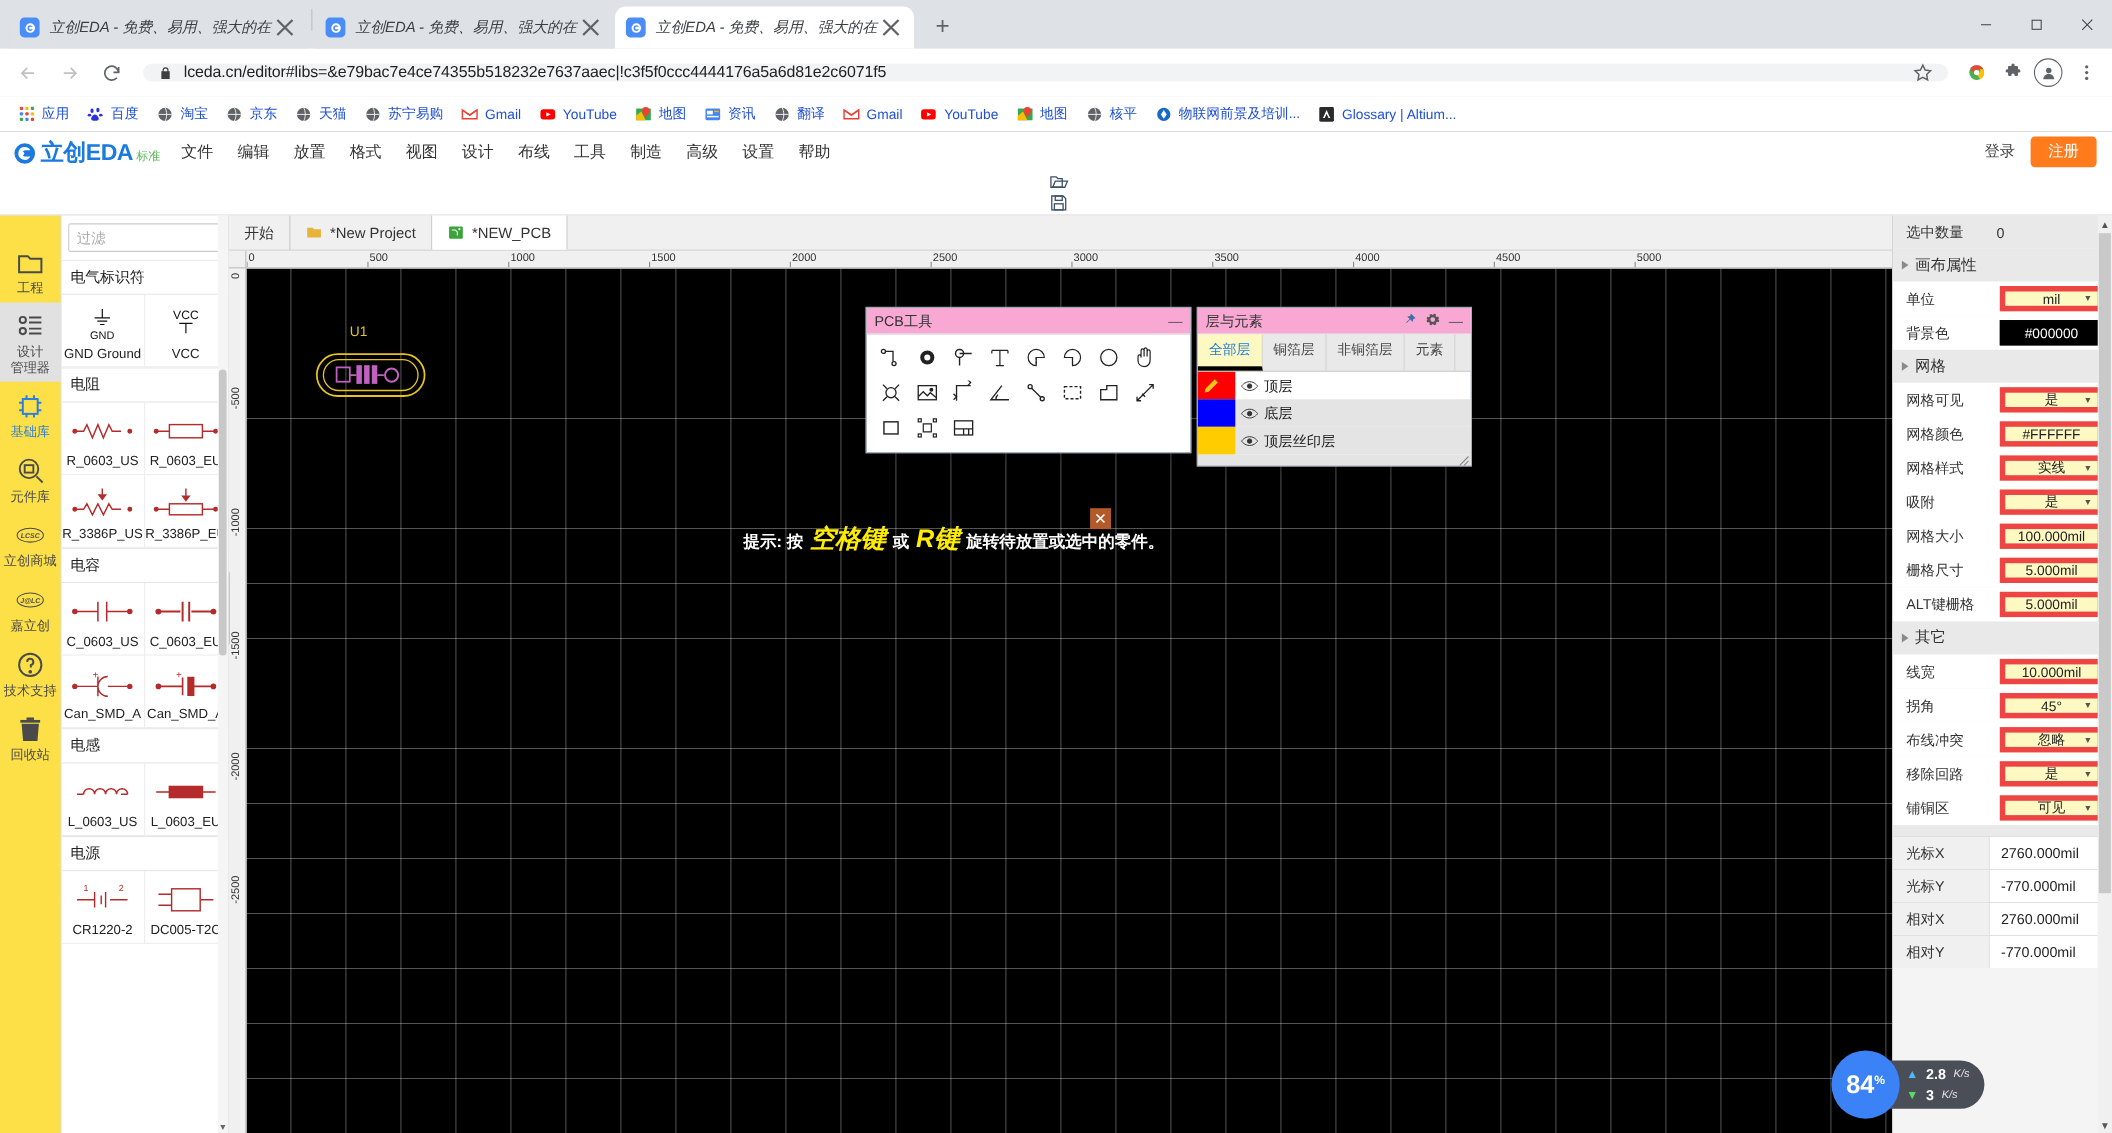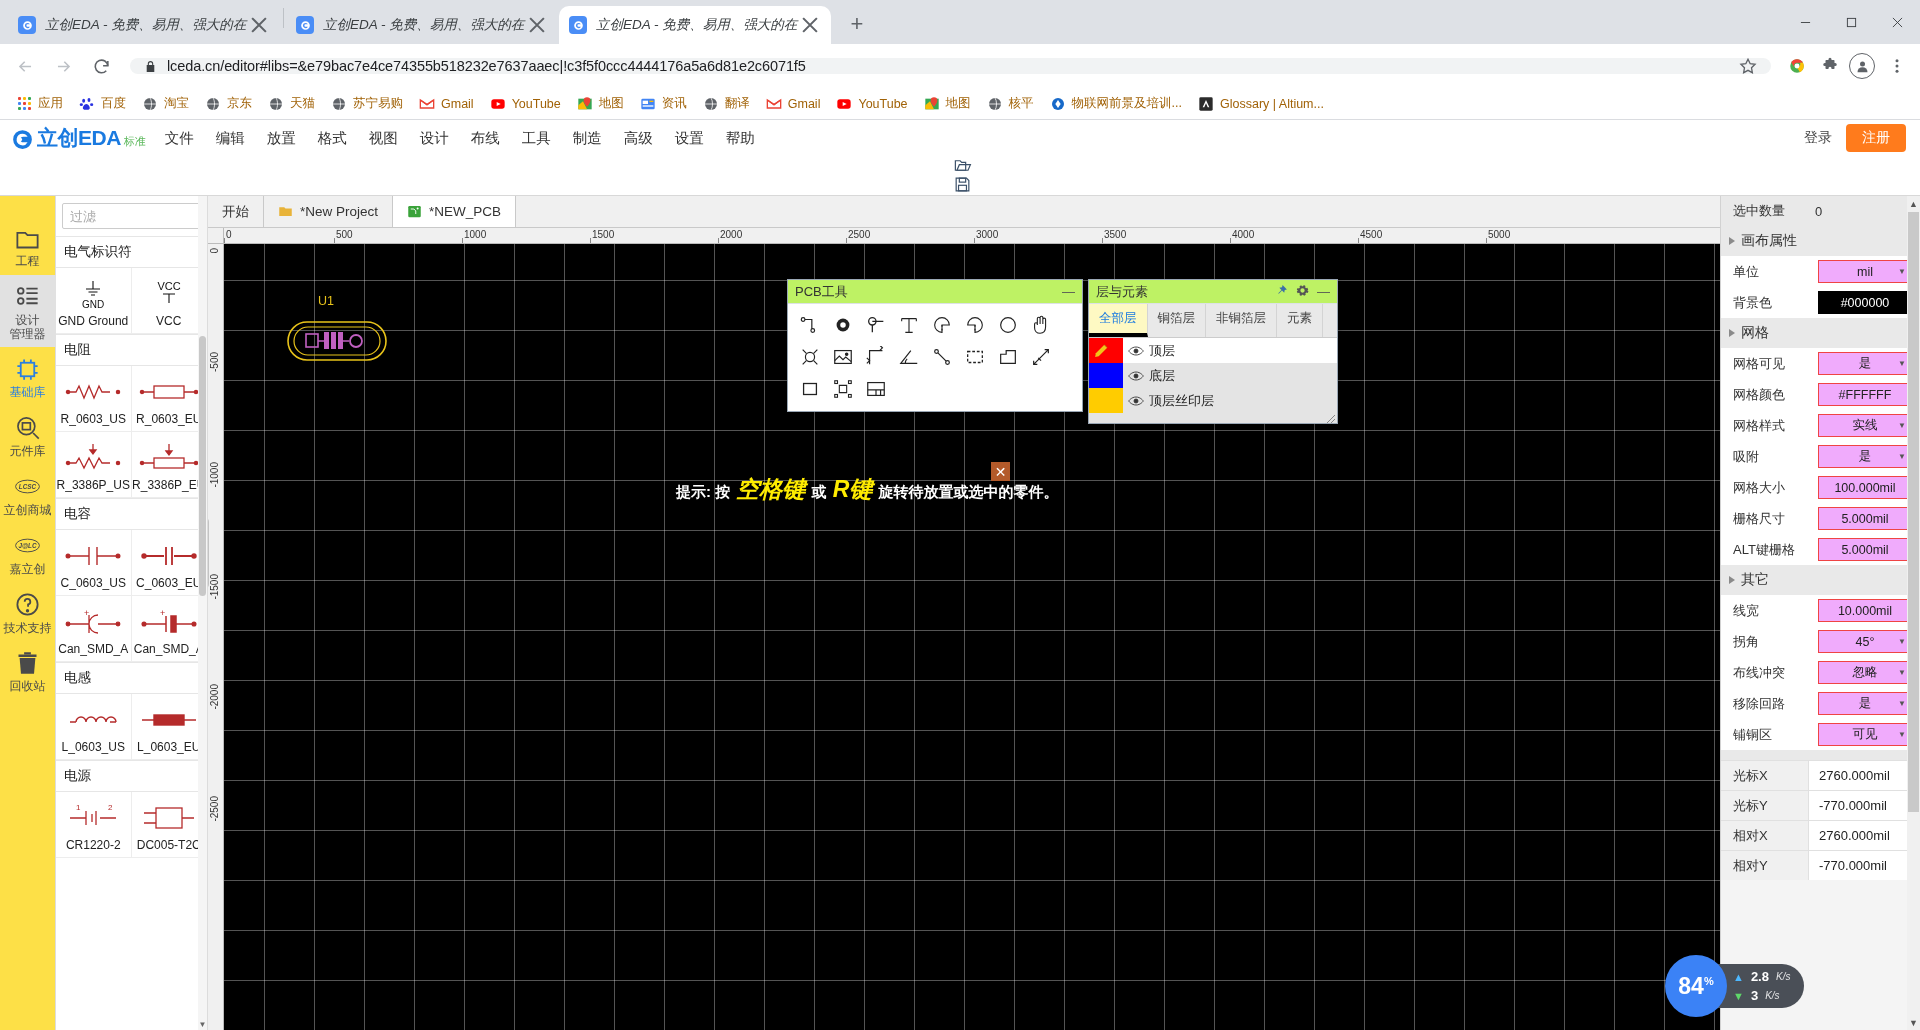--- a/index.html
+++ b/index.html
@@ -43,21 +43,21 @@
   .star { width:18px; height:18px; color:#5f6368; }
   .ext { width:30px; height:30px; display:flex; align-items:center; justify-content:center; margin-left:3px; }
   .ext svg { width:18px; height:18px; }
   .avatarbtn { width:26px; height:26px; border-radius:50%; border:1.6px solid #5f6368; display:flex;
                align-items:center; justify-content:center; margin:0 4px; }
 
   .bmbar { height:32px; background:#fff; display:flex; align-items:center; padding:0 8px; border-bottom:1px solid #dadce0; overflow:hidden;}
   .bm { display:flex; align-items:center; padding:3px 8px; border-radius:4px; white-space:nowrap; flex:0 0 auto; }
   .bm-ico { width:16px; height:16px; margin-right:6px; flex:0 0 16px; display:flex; align-items:center; justify-content:center; }
   .bm-ico svg { width:16px; height:16px; }
-  .bm-label { font-size:12.5px; color:#a16207; }
+  .bm-label { font-size:12.5px; color:#1d4ed8; }
   .appsgrid { display:grid; grid-template-columns:repeat(3,3px); grid-template-rows:repeat(3,3px); gap:2px; }
   .appsgrid i { width:3px; height:3px; border-radius:1px; display:block; }
 
   
   .app { position:absolute; left:0; top:120px; width:1920px; height:910px; background:#fff; display:flex; flex-direction:column; }
   .menubar { height:36px; display:flex; align-items:center; padding-left:10px; background:#fff; position:relative; }
   .logo { display:flex; align-items:flex-end; margin-right:8px; }
   .logo-mark { width:25px;height:25px; margin-right:2px; }
   .logo-text { font-size:21px; font-weight:bold; color:#1a7ae0; letter-spacing:-0.5px; font-family:"Liberation Sans",sans-serif;}
   .logo-sub { font-size:11px; color:#5cb85c; margin-left:3px; margin-bottom:3px; }
@@ -130,21 +130,21 @@
   .tipbox { position:absolute; left:452px; top:230px; width:320px; z-index:20; }
   .tiptext { color:#fff; font-size:15px; white-space:nowrap; font-weight:bold; }
   .tiptext .hot { color:#ffec00; font-size:23px; font-style:italic; font-weight:bold; padding:0 2px; }
   .tipbtns { display:flex; gap:9px; justify-content:center; margin-top:20px; }
   .tipbtn { background:#fff; border:1px solid #ddd; color:#2fb08a; font-size:13.5px; padding:6px 16px; border-radius:3px; }
   .tipclose { position:absolute; right:-14px; top:-12px; width:19px; height:19px; background:#b35a2a; color:#fff;
               display:flex; align-items:center; justify-content:center; font-size:14px; font-weight:bold; }
 
   
   .float { position:absolute; background:#fff; border:1px solid #9aa7b5; box-shadow:0 2px 7px rgba(0,0,0,0.3); z-index:30; }
-  .float-hdr { height:24px; background:#bef264; display:flex; align-items:center; justify-content:space-between;
+  .float-hdr { height:24px; background:#f9a8d4; display:flex; align-items:center; justify-content:space-between;
                padding:0 7px; border-bottom:1px solid #dde2e6; font-size:13px; color:#333; }
   .float-hdr .fh-actions { display:flex; gap:8px; align-items:center; color:#555; }
   .pcbtools { width:296px; }
   .pcbtools .grid2 { display:flex; flex-wrap:wrap; padding:5px 3px 6px 5px; }
   .ptool { width:33px; height:32px; display:flex; align-items:center; justify-content:center; color:#222; }
   .ptool svg { width:22px; height:22px; }
 
   .layers { width:250px; }
   .layers .tabs { display:flex; background:#e9e9e9; border-bottom:1px solid #ccc; }
   .ltab { padding:6px 10px; font-size:12.5px; color:#444; border-right:1px solid #d4d4d4; }
@@ -154,21 +154,21 @@
   .lswatch { width:34px; height:25px; flex:0 0 34px; position:relative; }
   .leye { width:26px; display:flex; align-items:center; justify-content:center; }
   .leye svg { width:16px; height:12px; }
   .lname { font-size:13px; color:#222; }
   .resizer { position:absolute; right:1px; bottom:1px; width:10px; height:10px; }
 
   
   .props { width:200px; background:#f4f4f4; border-left:1px solid #d2d2d2; display:flex; flex-direction:column; flex:0 0 200px; position:relative;}
   .prow { display:flex; align-items:center; height:31px; padding:0 8px 0 12px; background:#fff; }
   .prow .pl { flex:1; font-size:13px; color:#333; }
-  .pval { width:94px; height:23px; border:1px solid #ef4444; background:#f0abfc; font-size:12.5px; color:#222;
+  .pval { width:94px; height:23px; border:5px solid #ef4444; background:#fef9c3; font-size:12.5px; color:#222;
           display:flex; align-items:center; justify-content:center; position:relative; }
   .pval .cv { position:absolute; right:5px; font-size:8px; color:#555; }
   .pval.dark { background:#000; color:#fff; border:1px solid #000; }
   .psec { height:30px; background:#e9e9e9; display:flex; align-items:center; padding-left:8px; font-size:14px; color:#333; gap:6px;}
   .tri { width:0;height:0;border-left:6px solid #8a8a8a;border-top:4px solid transparent;border-bottom:4px solid transparent; }
   .ptop { height:30px; background:#e9e9e9; display:flex; align-items:center; padding-left:12px; font-size:13px; color:#333; gap:30px;}
   .ctab { display:flex; height:30px; border-top:1px solid #e0e0e0; }
   .ctab .cl { width:88px; background:#f0f0f0; display:flex; align-items:center; padding-left:12px; font-size:13px; color:#333; border-right:1px solid #e0e0e0;}
   .ctab .cvv { flex:1; display:flex; align-items:center; padding-left:10px; font-size:13px; color:#222; background:#fff;}
   .pscroll { position:absolute; right:0; top:0; width:13px; height:100%; background:#f0f0f0; }

